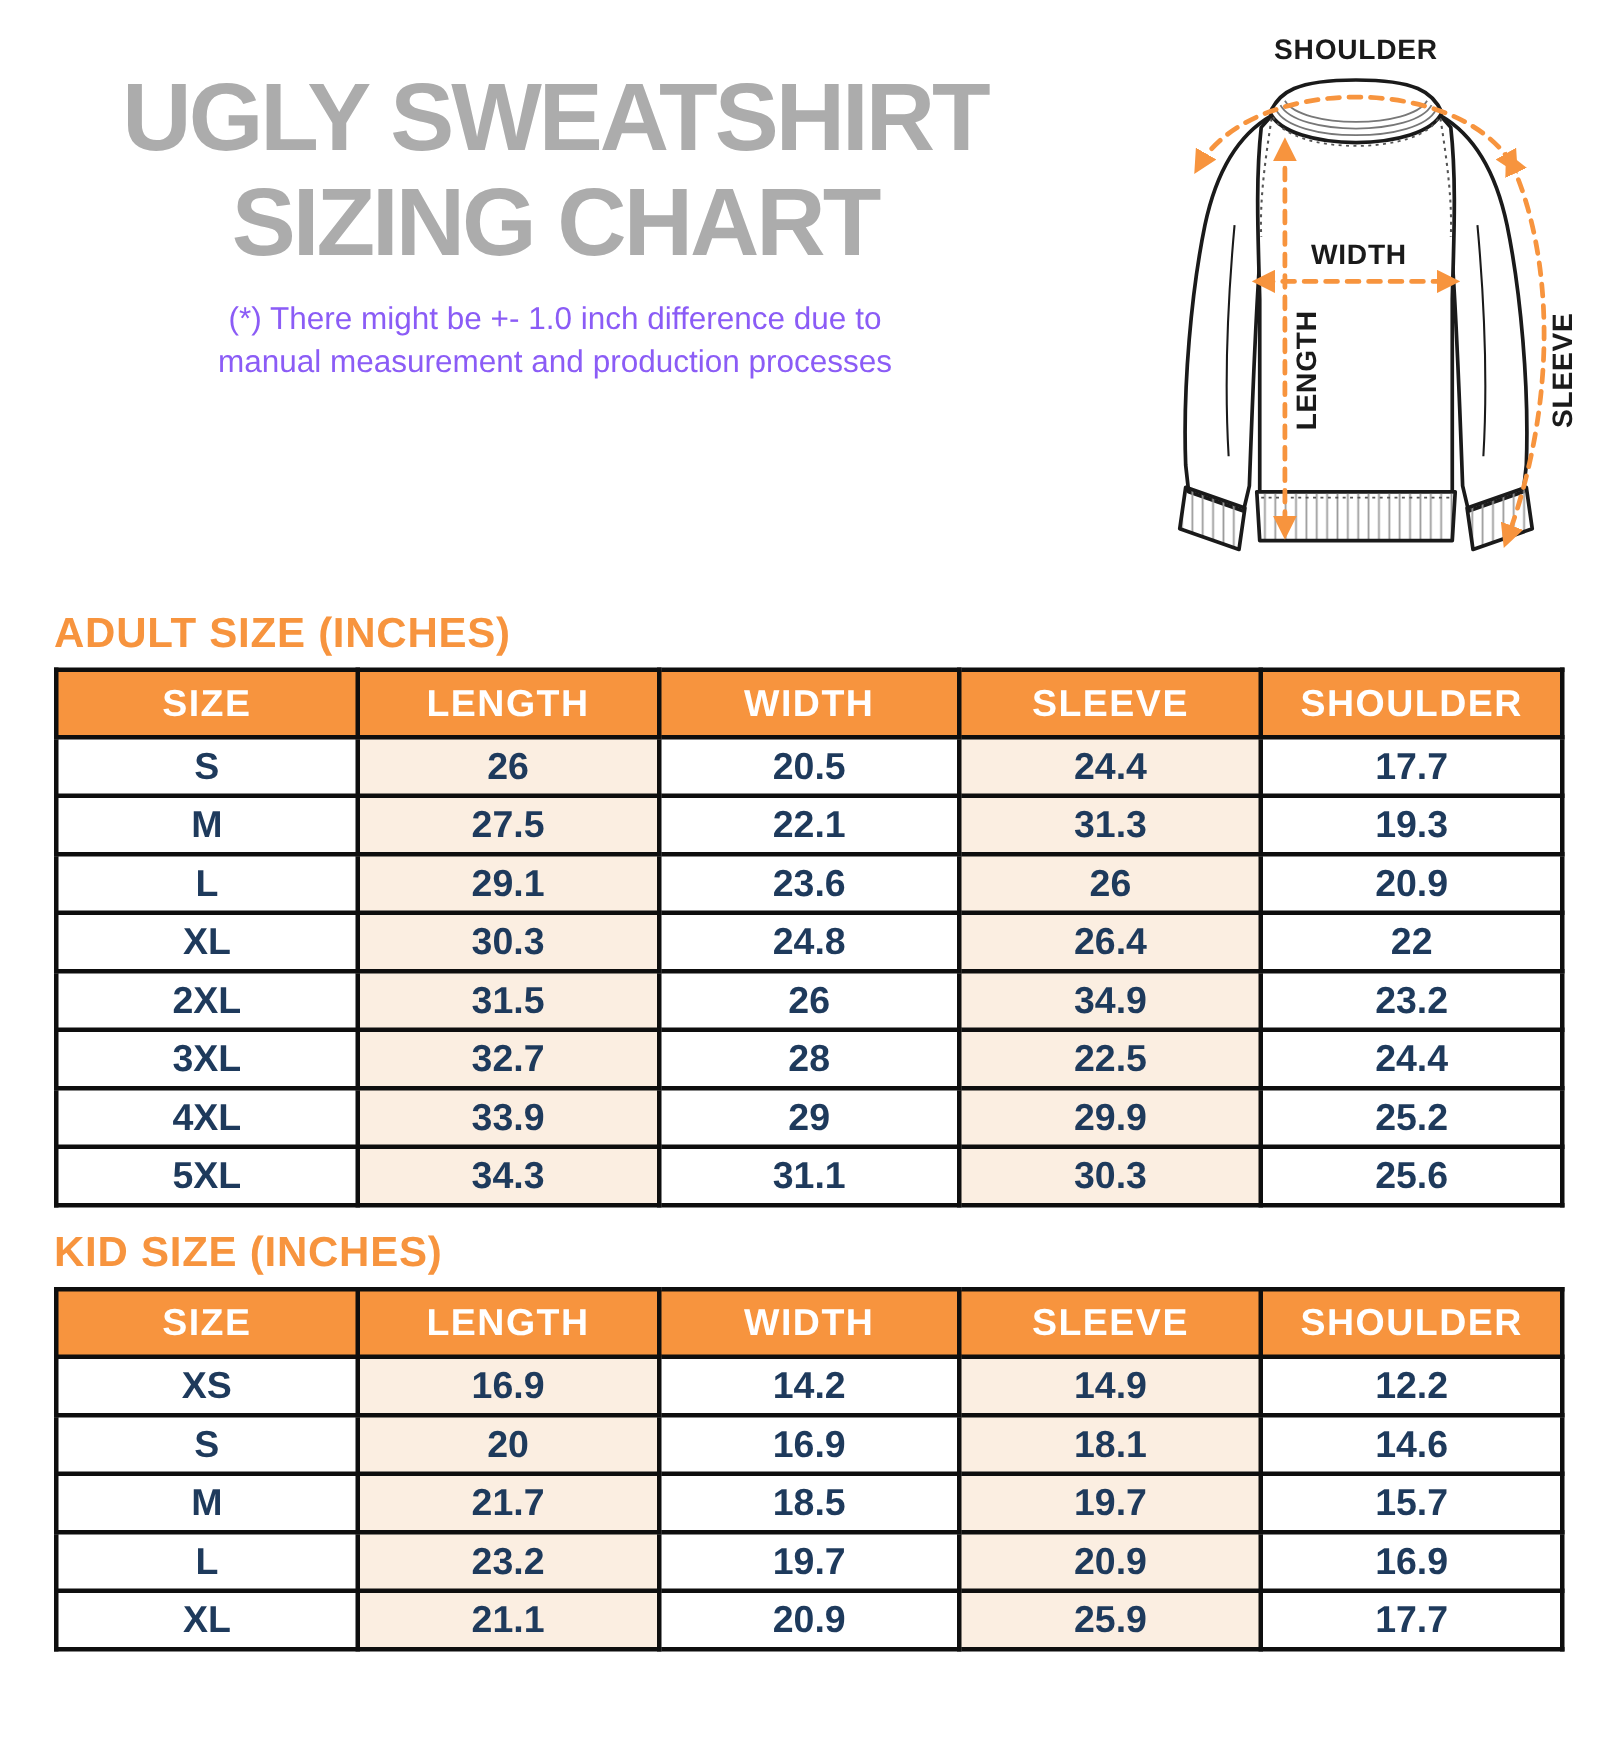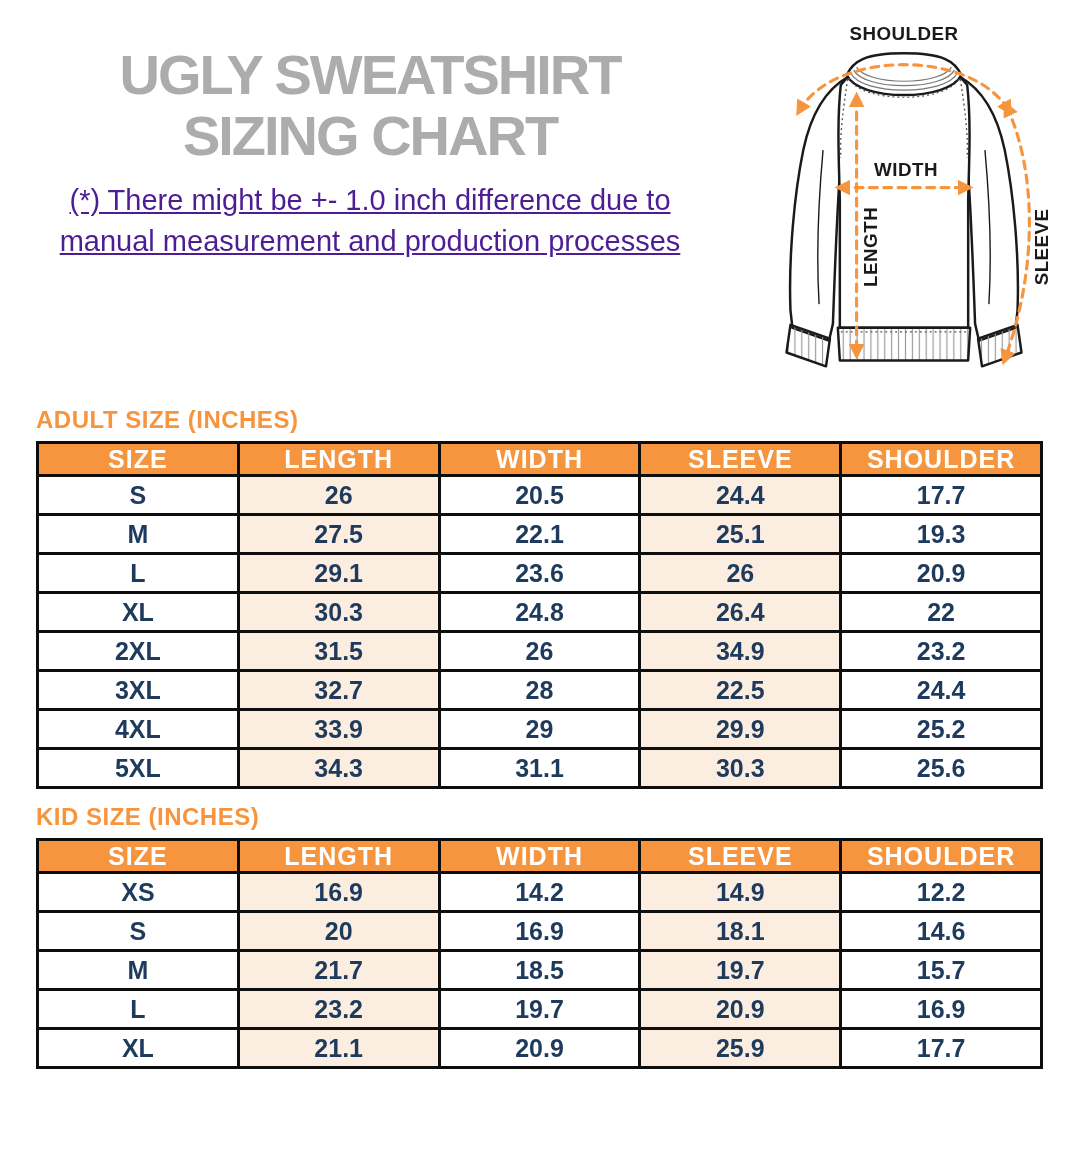--- a/index.html
+++ b/index.html
@@ -7,45 +7,45 @@
   body {
     width:1074px; height:1162px;
     font-family:"Liberation Sans", sans-serif;
     overflow:hidden; position:relative;
   }
 
   
   .top { position:relative; width:1074px; height:392px; }
   .left-col { position:absolute; left:20px; top:44px; width:700px; text-align:center; }
   .main-title {
-    color:#ACACAC; font-weight:bold; font-size:56px; line-height:1.09;
+    color:#ACACAC; font-weight:bold; font-size:64px; line-height:1.09;
     letter-spacing:-2px;
   }
   .disclaimer {
-    margin-top:14px; color:#4c1d95; font-size:29px; line-height:1.42;text-decoration:underline;
+    margin-top:14px; color:#8b5cf6; font-size:21px; line-height:1.42;
   }
 
   .diagram-wrap { position:absolute; right:0px; top:2px; width:340px; height:390px; }
 
   
   .section-title {
-    color:#F7943E; font-weight:bold; font-size:24px; letter-spacing:0.5px;
+    color:#F7943E; font-weight:bold; font-size:28px; letter-spacing:0.5px;
     margin:14px 0 7px 36px;
   }
   table.size-table {
     border-collapse:collapse; table-layout:fixed;
     width:1007px; margin-left:36px;
   }
   table.size-table col { width:20%; }
   table.size-table th, table.size-table td {
     border:3px solid #0E0E0E; text-align:center; vertical-align:middle;
   }
   table.size-table th {
     background:#F7943E; color:#ffffff; font-weight:bold;
-    font-size:25px; letter-spacing:1px; height:33px;
+    font-size:25px; letter-spacing:1px; height:45px;
   }
   table.size-table td {
     color:#1E3A5C; font-size:25px; font-weight:bold; height:39px; background:#ffffff;
   }
   table.size-table td.peach { background:#FBEEE1; }
 
   .svg-label { font-family:"Liberation Sans", sans-serif; font-weight:bold; font-size:19px; fill:#1A1A1A; letter-spacing:0.5px; }
 </style>
 </head>
 <body>
@@ -133,21 +133,21 @@
         <td>S</td>
         <td class="peach">26</td>
         <td>20.5</td>
         <td class="peach">24.4</td>
         <td>17.7</td>
       </tr>
       <tr>
         <td>M</td>
         <td class="peach">27.5</td>
         <td>22.1</td>
-        <td class="peach">25.1</td>
+        <td class="peach">31.3</td>
         <td>19.3</td>
       </tr>
       <tr>
         <td>L</td>
         <td class="peach">29.1</td>
         <td>23.6</td>
         <td class="peach">26</td>
         <td>20.9</td>
       </tr>
       <tr>

